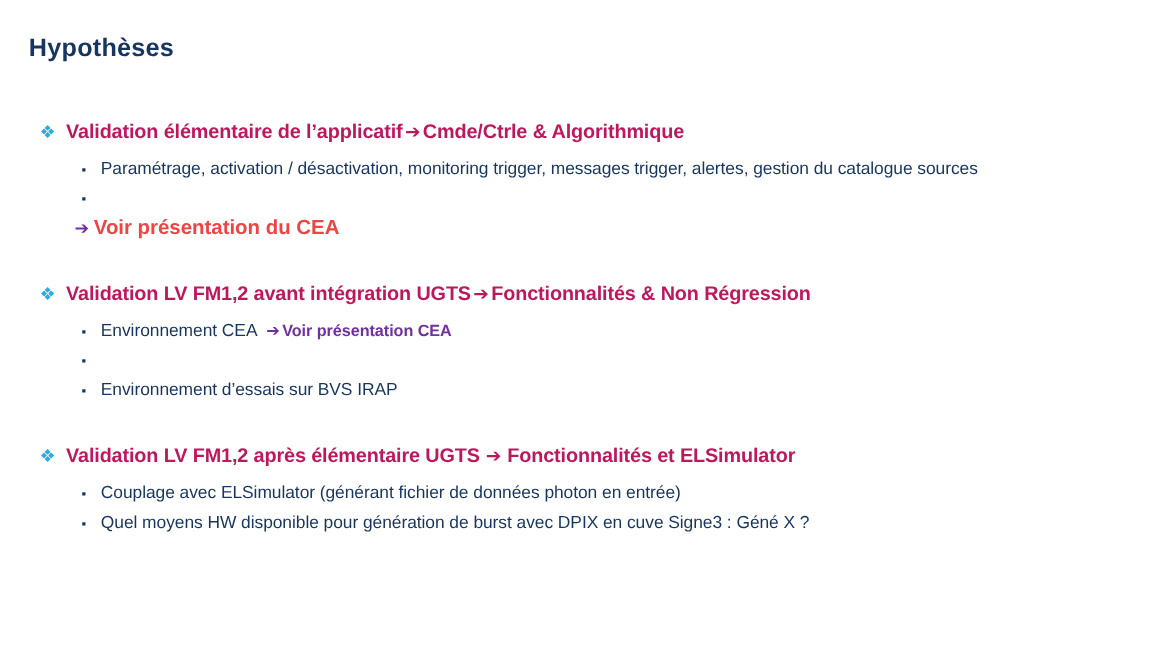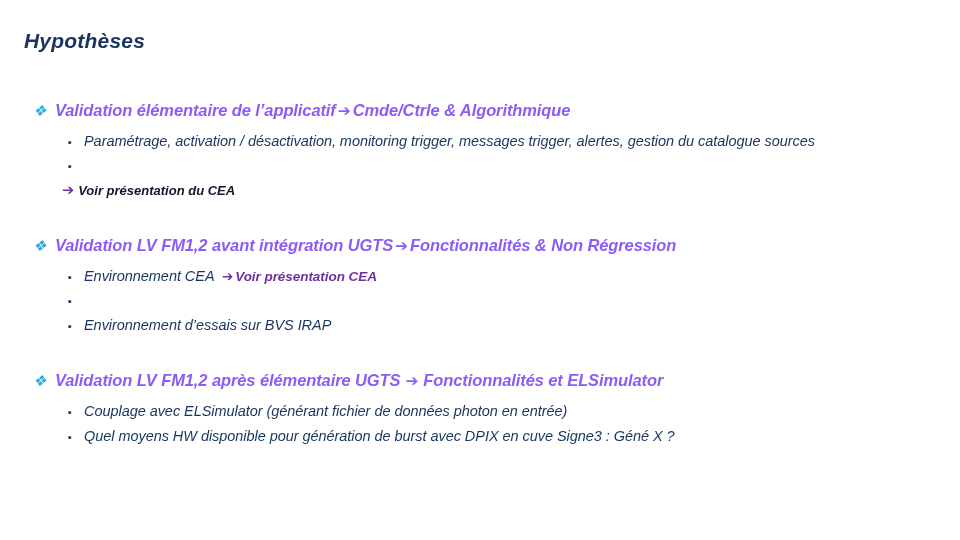--- a/index.html
+++ b/index.html
@@ -15,21 +15,20 @@
     position: relative;
     -webkit-font-smoothing: antialiased;
   }
 
   .slide {
     position: absolute;
     inset: 0;
     width: 887px;
     height: 540px;
     background: #ffffff;
-    font-style: italic;
   }
 
   
   .slide-title {
     position: absolute;
     left: 24px;
     top: 29px;
     font-size: 21px;
     font-weight: bold;
     color: #17355f;
@@ -59,21 +58,21 @@
     white-space: nowrap;
   }
   .lvl1 .bullet-diamond {
     flex: 0 0 auto;
     width: 22px;
     color: #2cace3;
     font-size: 15px;
     line-height: 24px;
   }
   .lvl1 .lvl1-text {
-    color: #8b5cf6;
+    color: #be185d;
     font-size: 16.5px;
     font-weight: bold;
     letter-spacing: -0.1px;
   }
   .lvl1 .lvl1-text .arrow {
     font-family: "DejaVu Sans", sans-serif;
     font-weight: bold;
     font-size: 15.5px;
     padding: 0 2px;
   }
@@ -128,23 +127,23 @@
   }
   .lvl-arrow-line .arrow-glyph {
     flex: 0 0 auto;
     color: #7030a0;
     font-family: "DejaVu Sans", sans-serif;
     font-weight: bold;
     font-size: 14.5px;
     padding-right: 4px;
   }
   .lvl-arrow-line .arrow-label {
-    color: #0f172a;
-    font-weight: bold;
-    font-size: 13px;
+    color: #ef4444;
+    font-weight: bold;
+    font-size: 17px;
   }
 
   
   .gap-sm { height: 6px; }
   .gap-lg { height: 30px; }
 </style>
 </head>
 <body>
 
 <div class="slide">

